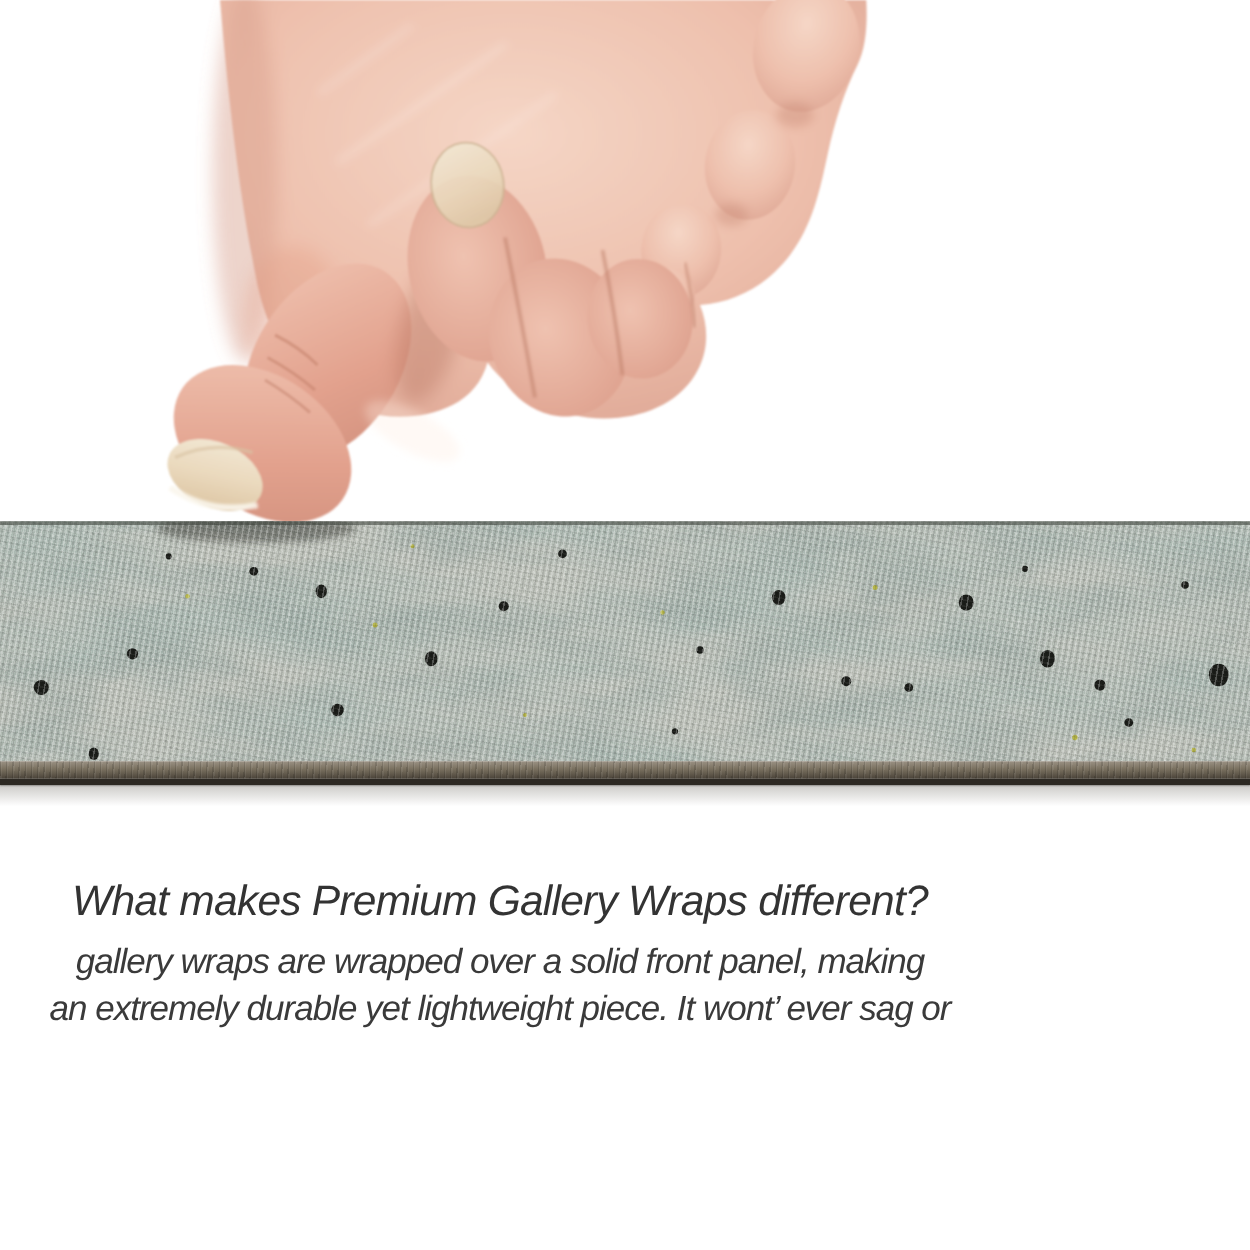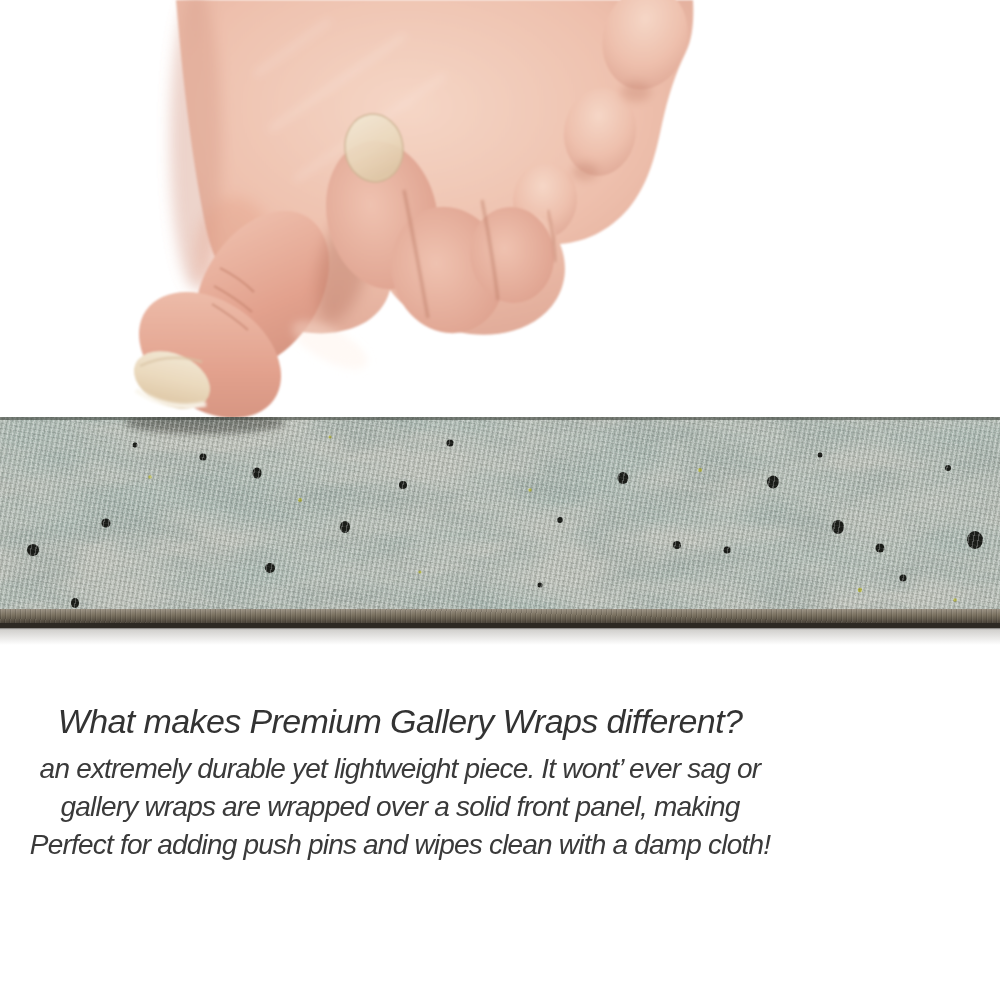--- a/index.html
+++ b/index.html
@@ -223,18 +223,17 @@
       </g>
     </svg>
     <div class="weave"></div>
     <div class="fold"></div>
     <div class="edgeline"></div>
   </div>
   <div class="strip-shadow"></div>
 
   <section class="info">
     <h1>What makes Premium Gallery Wraps different?</h1>
+    <p class="ln">gallery wraps are wrapped over a solid front panel, making</p>
     <p class="ln">an extremely durable yet lightweight piece. It wont’ ever sag or</p>
-    <p class="ln">gallery wraps are wrapped over a solid front panel, making</p>
-    <p class="ln">Perfect for adding push pins and wipes clean with a damp cloth!</p>
   </section>
 
 </div>
 
 </body></html>

